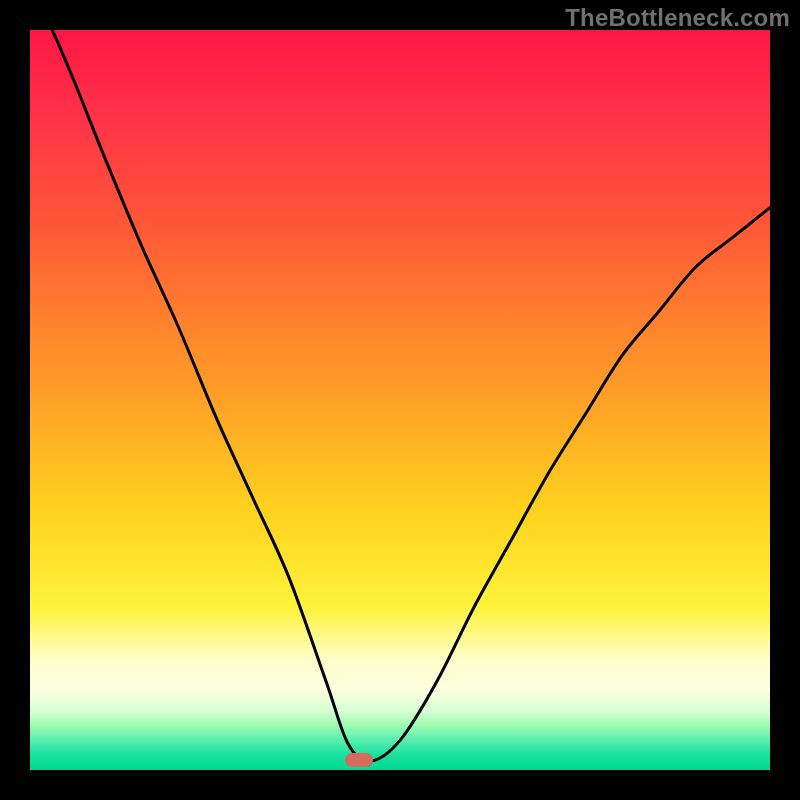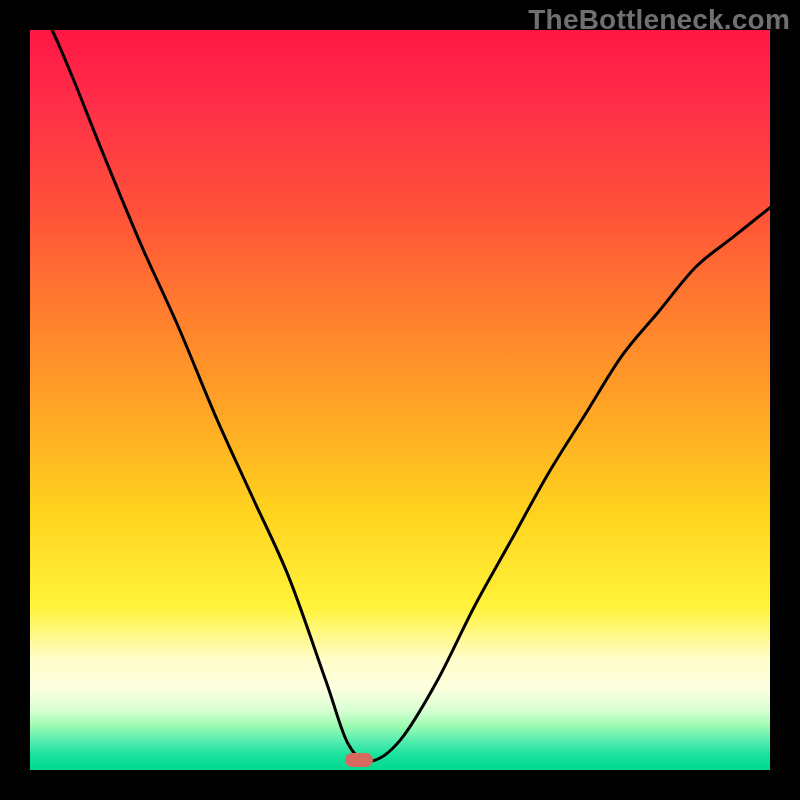--- a/index.html
+++ b/index.html
@@ -15,21 +15,21 @@
     position: relative;
     width: 800px;
     height: 800px;
     background: #000;
   }
   .watermark {
     position: absolute;
     top: 4px;
     right: 10px;
     color: #707070;
-    font-size: 28px;
+    font-size: 24px;
     font-weight: 600;
     letter-spacing: 0.2px;
     z-index: 10;
   }
   .plot-area {
     position: absolute;
     left: 30px;
     top: 30px;
     width: 740px;
     height: 740px;

